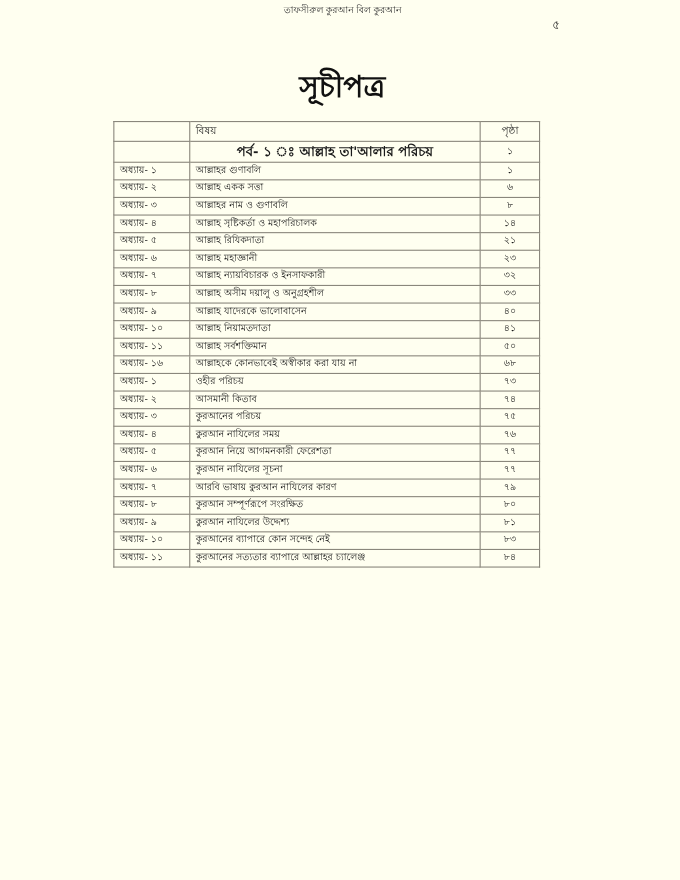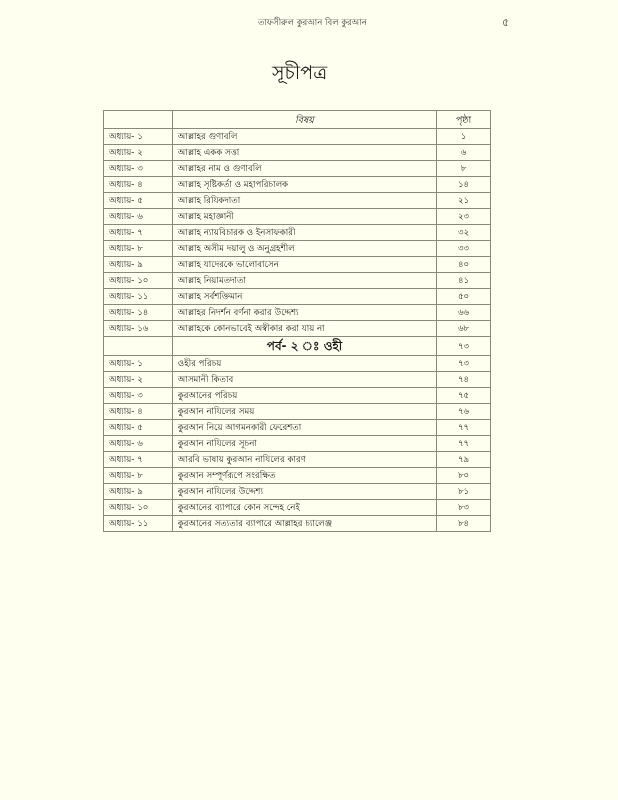--- a/index.html
+++ b/index.html
@@ -1,41 +1,41 @@
 <!DOCTYPE html>
 <html><head>
 <meta charset="utf-8">
 <style>
   html, body { margin:0; padding:0; }
   body {
     width:618px; height:800px; background:#fffff0; position:relative; overflow:hidden;
     font-family:"DejaVu Sans", sans-serif; color:#1a1a1a;
   }
   .running-head {
-    position:absolute; top:16px; left:258px; font-size:8.5px; color:#333;
+    position:absolute; top:3px; left:258px; font-size:8.5px; color:#333;font-family:Liberation Serif, serif;
   }
   .page-num {
     position:absolute; top:14px; left:502px; font-size:11px; color:#222;
   }
   .title {
-    position:absolute; top:58px; left:272px; font-size:19px; font-weight:normal; color:#111;
+    position:absolute; top:58px; left:272px; font-size:27px; font-weight:bold; color:#111;
     font-family:"DejaVu Serif", serif;
   }
   table.toc {
     position:absolute; top:110px; left:103px; width:388px;
     border-collapse:collapse; font-size:8.6px;
   }
   table.toc td {
     border:1px solid #8a877c; padding:0 5px; height:15px; line-height:15px; white-space:nowrap; overflow:hidden;
   }
   table.toc col.c1 { width:69px; }
   table.toc col.c2 { width:265px; }
   table.toc col.c3 { width:54px; }
   tr.header td { height:17px; font-size:9.5px; }
-  tr.header td.subj { text-align:center;font-style:italic; }
+  tr.header td.subj { text-align:left; }
   tr.part td { height:18px; }
   tr.part td.subj { text-align:center; font-weight:bold; font-size:12px; }
   td.pg { text-align:center; }
   tr.header td.pg { font-size:9.5px; }
 </style>
 </head>
 <body>
 
 <div class="running-head">তাফসীরুল কুরআন বিল কুরআন</div>
 <div class="page-num">৫</div>
@@ -46,20 +46,25 @@
       <col class="c1">
       <col class="c2">
       <col class="c3">
     </colgroup>
   <tbody id="toc-body">
     <tr class="header">
       <td></td>
       <td class="subj">বিষয়</td>
       <td class="pg">পৃষ্ঠা</td>
     </tr>
+  <tr class="part">
+        <td></td>
+        <td class="subj">পর্ব- ১ ঃ  আল্লাহ তা'আলার পরিচয়</td>
+        <td class="pg">১</td>
+      </tr>
       <tr>
         <td>অধ্যায়- ১</td>
         <td>আল্লাহর গুণাবলি</td>
         <td class="pg">১</td>
       </tr>
       <tr>
         <td>অধ্যায়- ২</td>
         <td>আল্লাহ একক সত্তা</td>
         <td class="pg">৬</td>
       </tr>
@@ -102,33 +107,23 @@
         <td>অধ্যায়- ১০</td>
         <td>আল্লাহ নিয়ামতদাতা</td>
         <td class="pg">৪১</td>
       </tr>
       <tr>
         <td>অধ্যায়- ১১</td>
         <td>আল্লাহ সর্বশক্তিমান</td>
         <td class="pg">৫০</td>
       </tr>
       <tr>
-        <td>অধ্যায়- ১৪</td>
-        <td>আল্লাহর নিদর্শন বর্ণনা করার উদ্দেশ্য</td>
-        <td class="pg">৬৬</td>
-      </tr>
-      <tr>
         <td>অধ্যায়- ১৬</td>
         <td>আল্লাহকে কোনভাবেই অস্বীকার করা যায় না</td>
         <td class="pg">৬৮</td>
-      </tr>
-      <tr class="part">
-        <td></td>
-        <td class="subj">পর্ব- ২ ঃ  ওহী</td>
-        <td class="pg">৭৩</td>
       </tr>
       <tr>
         <td>অধ্যায়- ১</td>
         <td>ওহীর পরিচয়</td>
         <td class="pg">৭৩</td>
       </tr>
       <tr>
         <td>অধ্যায়- ২</td>
         <td>আসমানী কিতাব</td>
         <td class="pg">৭৪</td>

